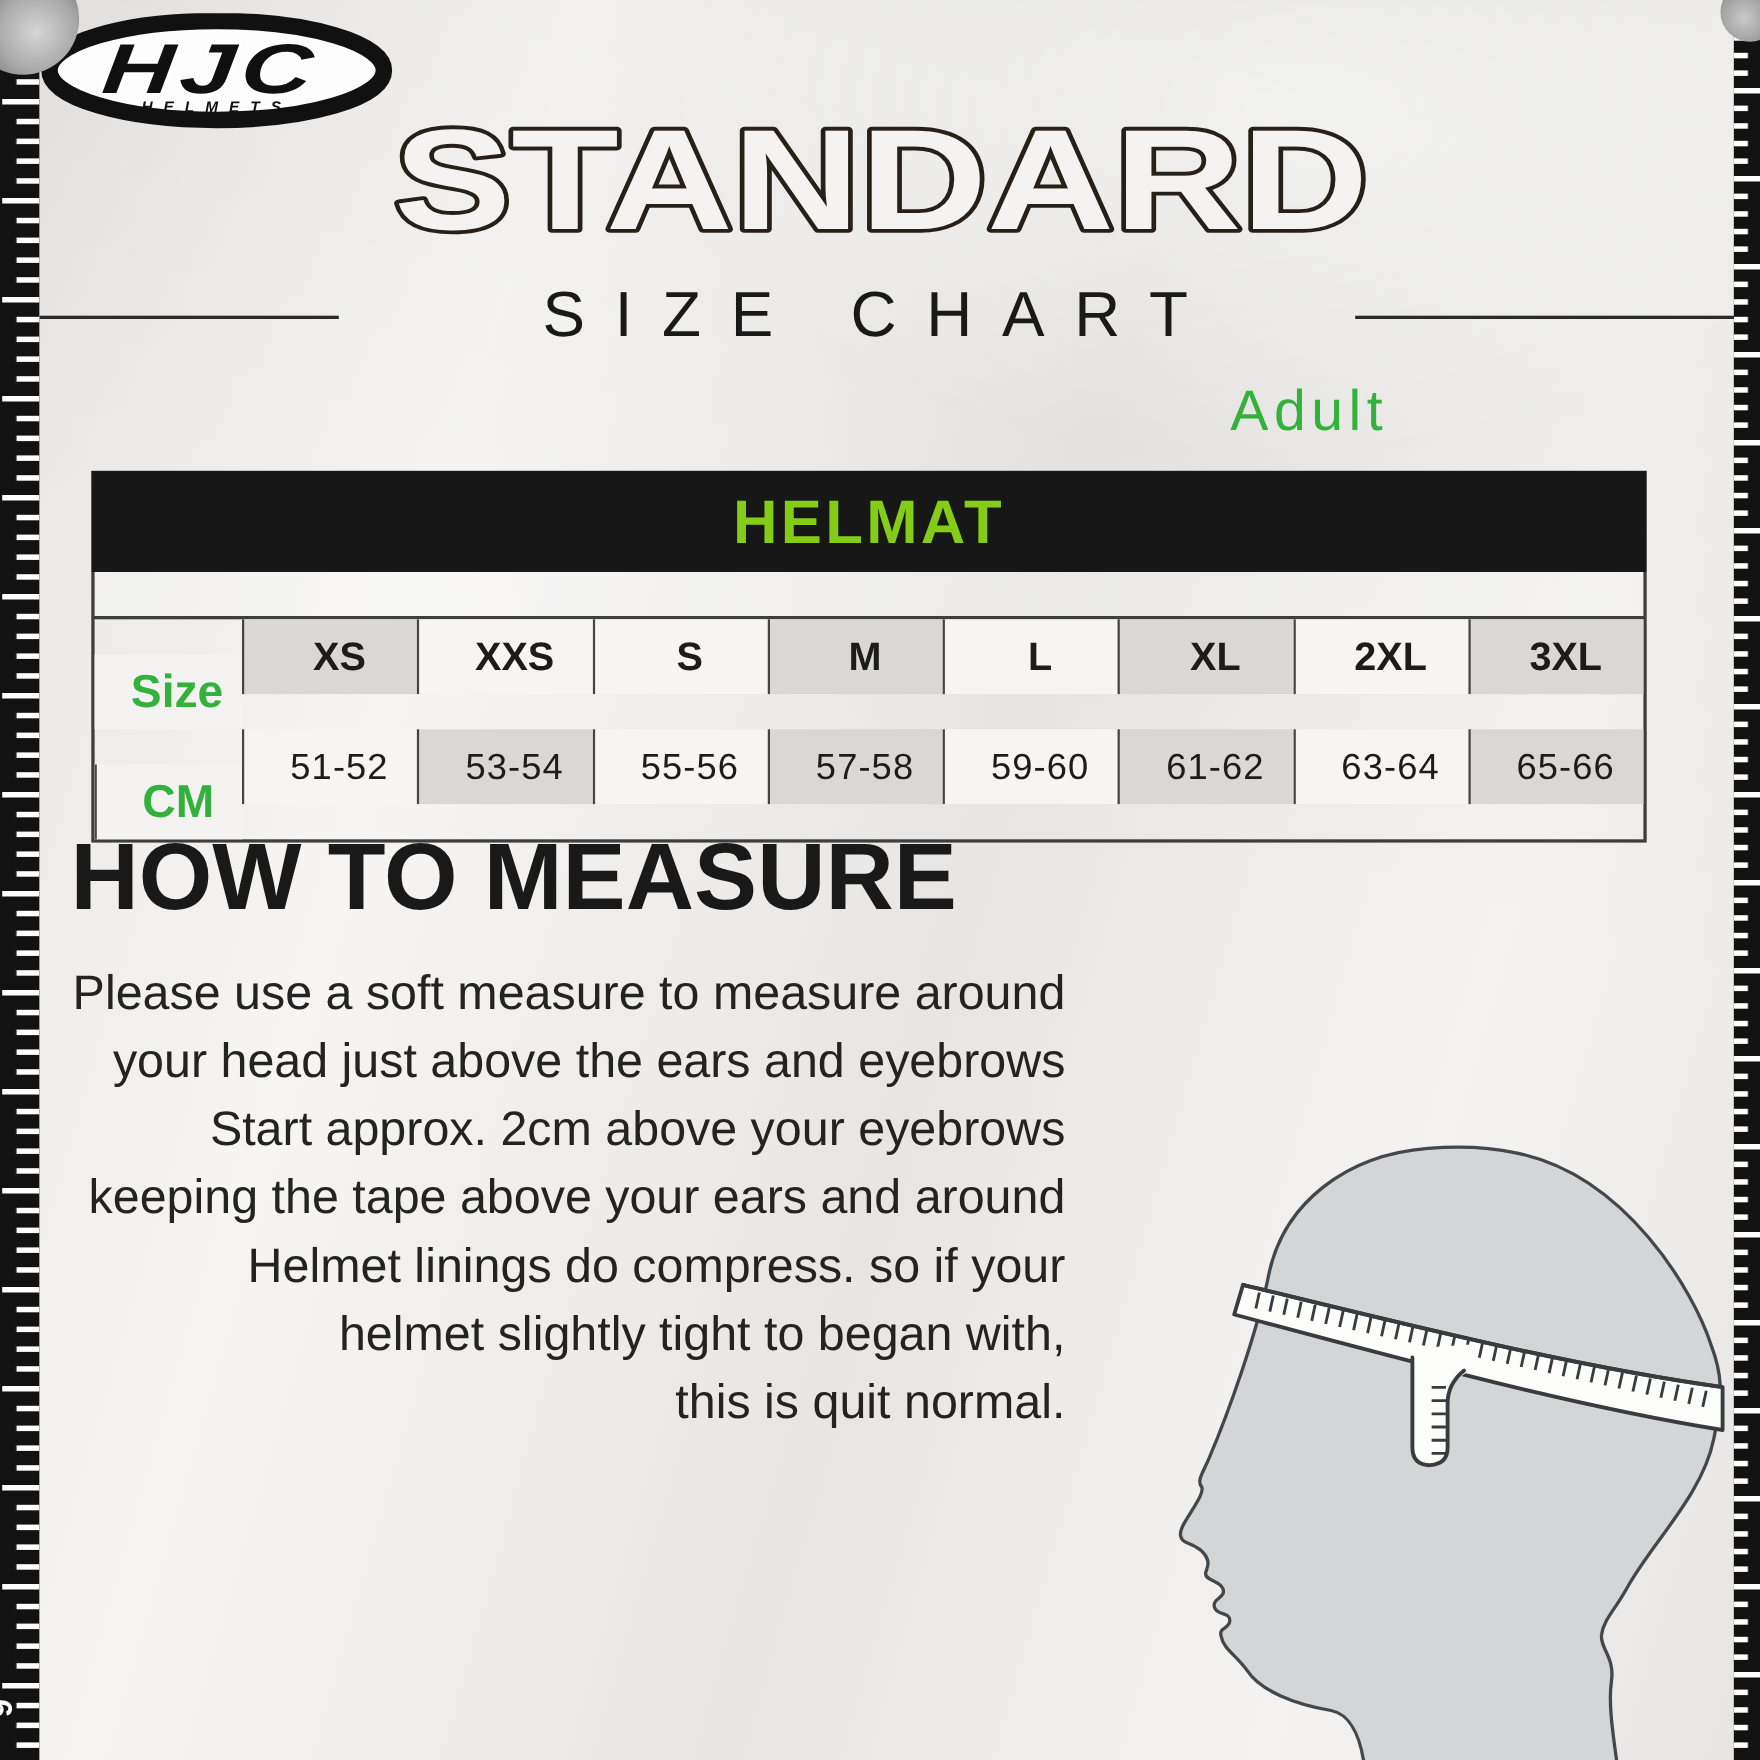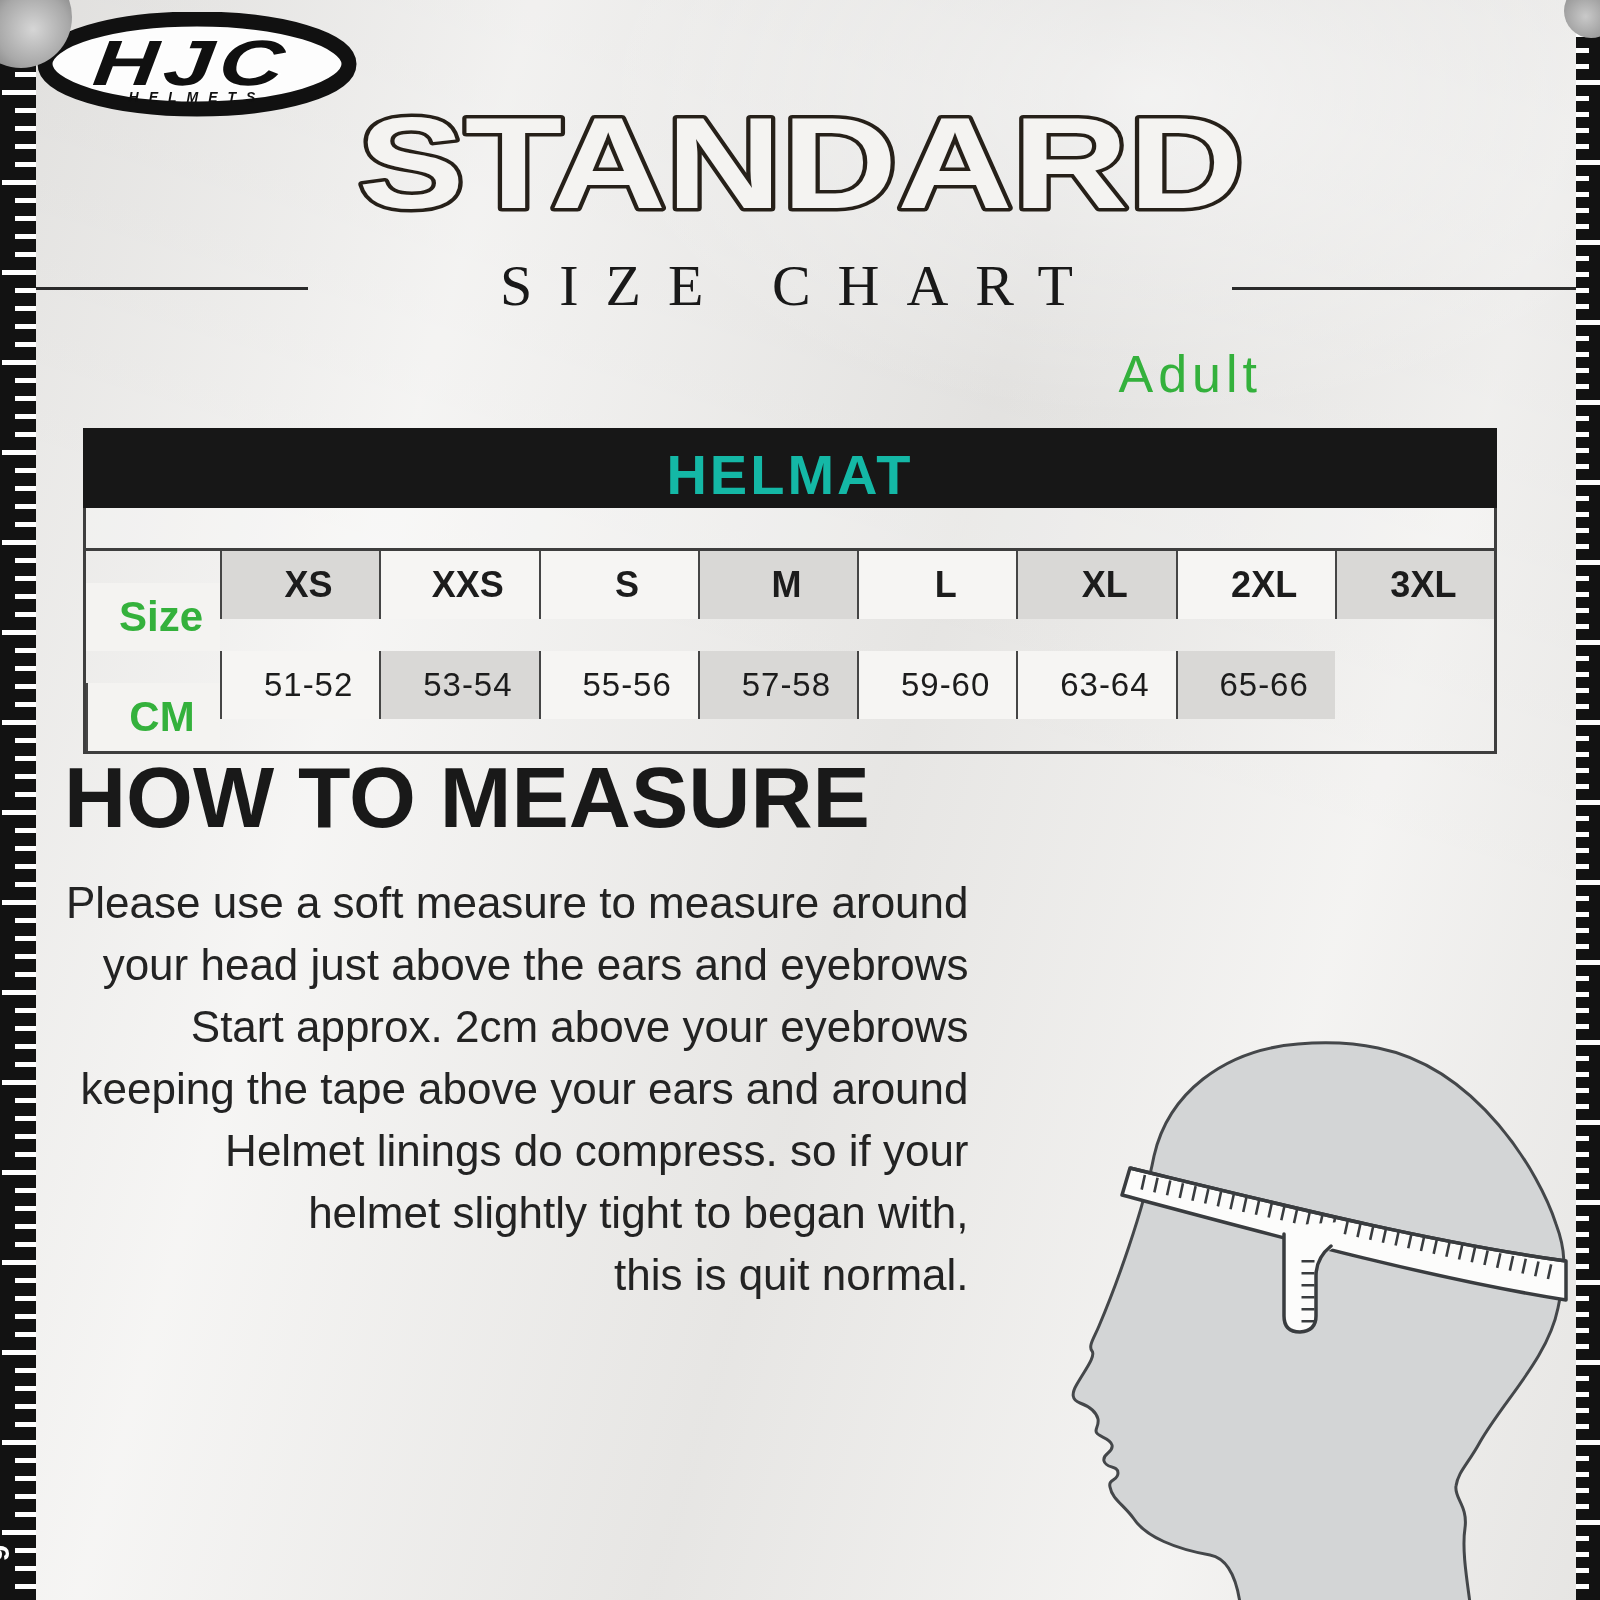--- a/index.html
+++ b/index.html
@@ -20,28 +20,28 @@
   .ruler-number{left:-9px;top:1538px;z-index:21;color:#fff;font-size:30px;font-weight:bold;
     transform:rotate(90deg);line-height:1;}
   .corner-clip-tl{left:-30px;top:-34px;width:102px;height:102px;border-radius:50%;z-index:30;
     background:radial-gradient(circle at 62% 62%, #d6d6d6 0%, #a8a8a8 40%, #6a6a6a 75%, #555 100%);}
   .corner-clip-tr{right:-18px;top:-16px;width:54px;height:54px;border-radius:50%;z-index:30;
     background:radial-gradient(circle at 40% 60%, #c9c9c9 0%, #9a9a9a 55%, #6f6f6f 100%);}
   
   .logo{left:36px;top:12px;width:322px;height:106px;z-index:12;}
   .standard-svg{left:352px;top:86px;width:900px;height:152px;z-index:12;}
   .subtitle{left:335px;top:252px;width:930px;text-align:center;font-size:58px;font-weight:400;
-    letter-spacing:27px;color:#191919;z-index:12;white-space:nowrap;font-family:Liberation Serif, serif;}
+    letter-spacing:27px;color:#191919;z-index:12;white-space:nowrap;}
   .sub-line{height:3px;background:#2a2a2a;top:287px;z-index:11;}
   .sub-line.l{left:36px;width:272px;}
   .sub-line.r{left:1232px;width:345px;}
   .audience{left:1000px;top:312px;width:262px;text-align:right;font-size:52px;letter-spacing:5px;z-index:12;}
   
   .table-wrap{left:83px;top:428px;width:1414px;z-index:12;}
-  .tbl-header{height:80px;background:#171717;color:#14b8a6;font-size:56px;font-weight:bold;
+  .tbl-header{height:92px;background:#171717;color:#84cc16;font-size:56px;font-weight:bold;
     letter-spacing:3px;text-align:center;line-height:94px;}
   .tbl-spacer{height:40px;border-left:3px solid #3e3e3e;border-right:3px solid #3e3e3e;
     background:rgba(255,255,255,.25);}
   .tbl-grid{display:grid;grid-template-columns:134px repeat(8,1fr);border:3px solid #3e3e3e;}
   .cell{height:68px;display:flex;align-items:center;justify-content:center;
     border-left:2px solid #454545;font-size:36px;font-weight:bold;color:#1c1c1c;padding-left:16px;}
   .cell:first-child{border-left:none;}
   .c-white{background:#f6f5f3;}
   .c-gray{background:#d9d8d6;}
   .c-label{background:#f4f3f1;font-size:42px;}
@@ -120,20 +120,21 @@
       <div class="cell c-gray  row1">XL</div>
       <div class="cell c-white row1">2XL</div>
       <div class="cell c-gray  row1">3XL</div>
 
       <div class="cell c-label green">CM</div>
       <div class="cell c-white cm-cell">51-52</div>
       <div class="cell c-gray  cm-cell">53-54</div>
       <div class="cell c-white cm-cell">55-56</div>
       <div class="cell c-gray  cm-cell">57-58</div>
       <div class="cell c-white cm-cell">59-60</div>
+      <div class="cell c-gray  cm-cell">61-62</div>
       <div class="cell c-white cm-cell">63-64</div>
       <div class="cell c-gray  cm-cell">65-66</div>
     </div>
   </div>
 
   <div class="abs howto-heading">HOW TO MEASURE</div>
   <div class="abs howto-text">
     <div class="pline">Please use a soft measure to measure around</div>
     <div class="pline">your head just above the ears and eyebrows</div>
     <div class="pline">Start approx. 2cm above your eyebrows</div>

